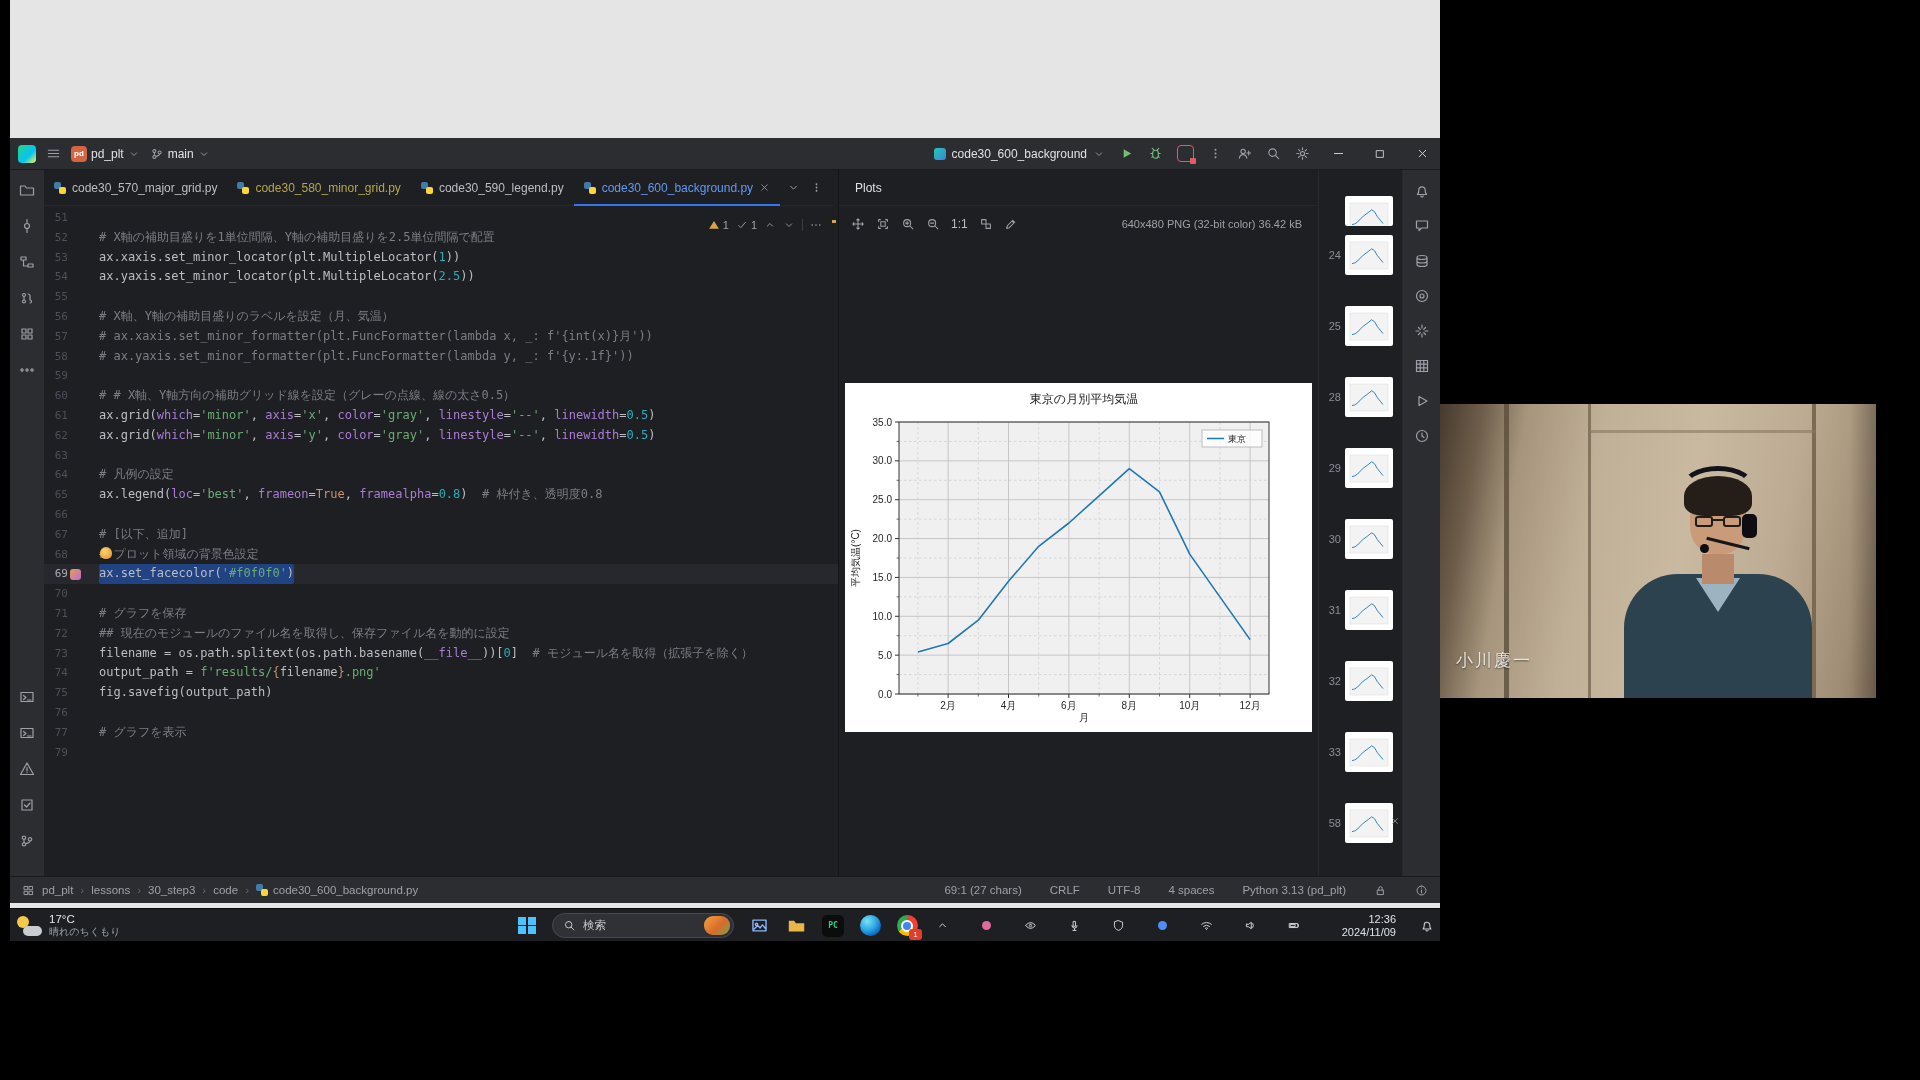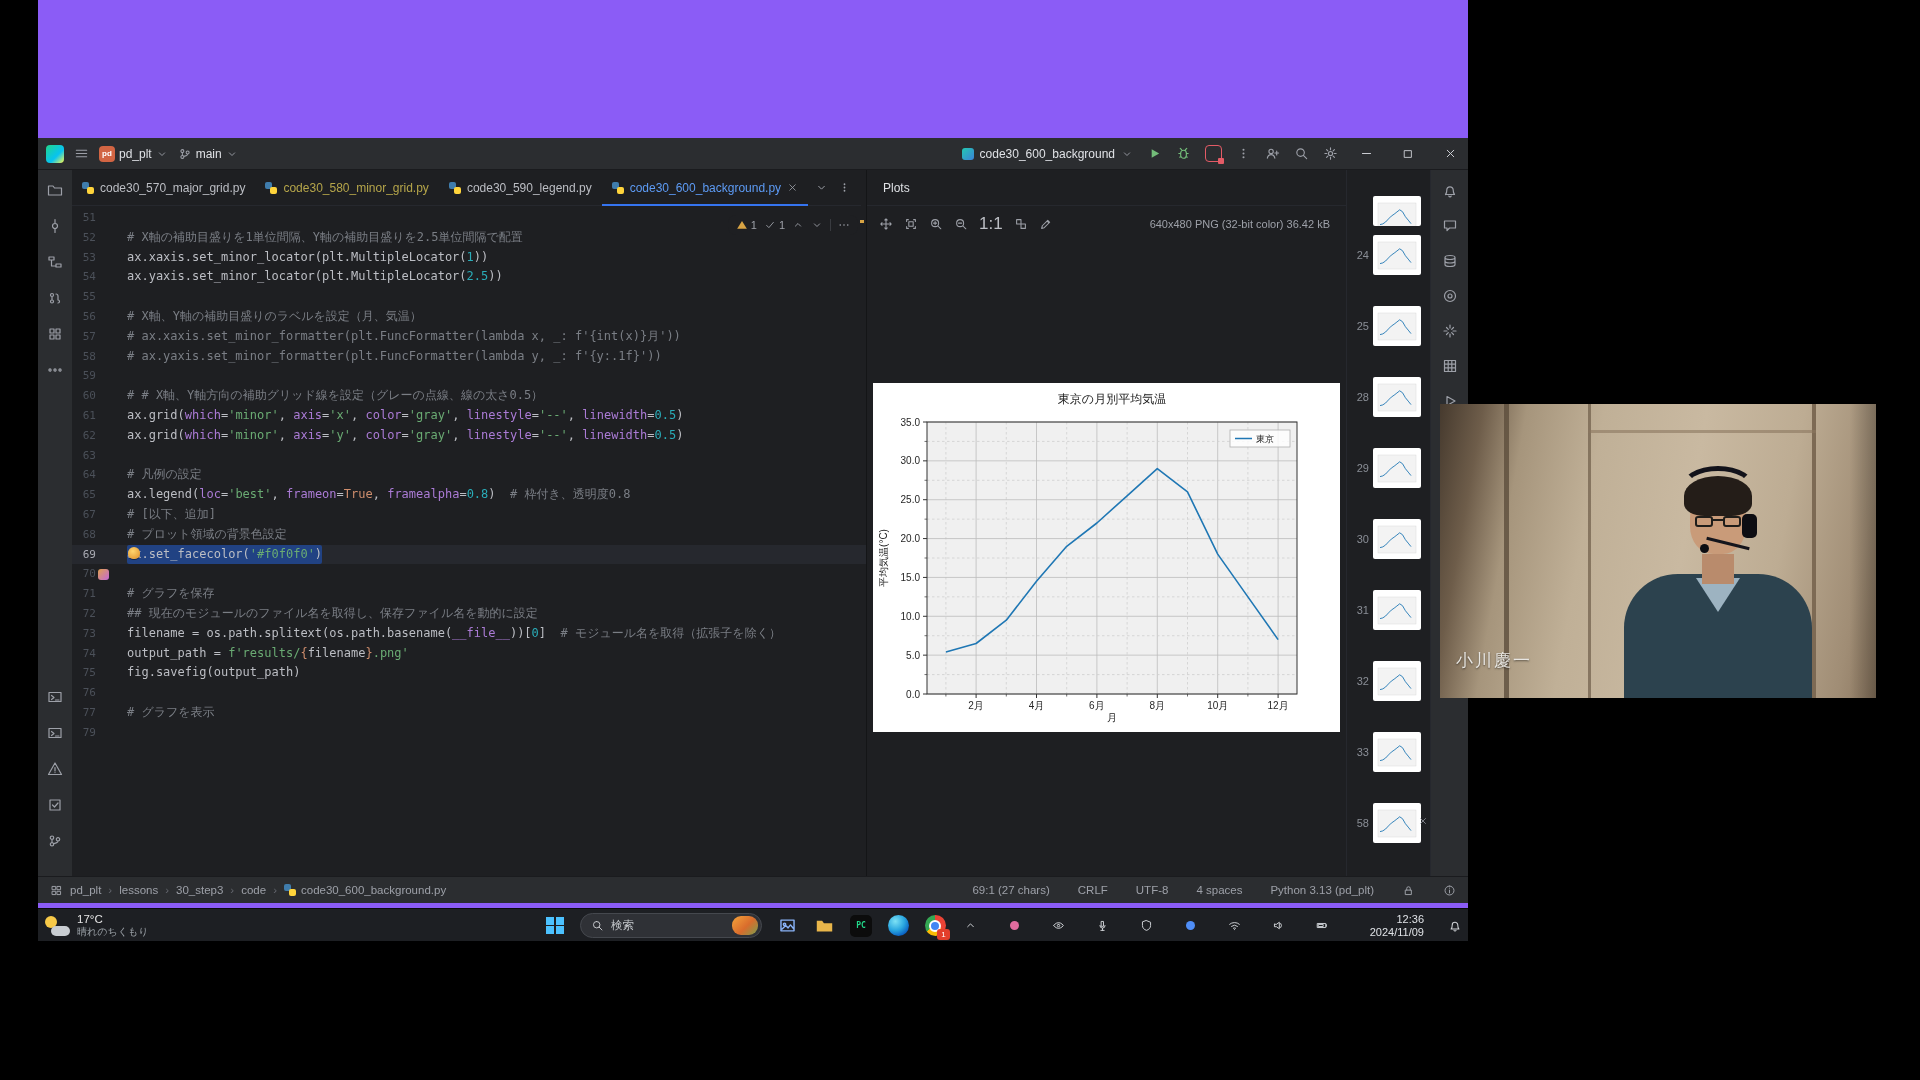--- a/index.html
+++ b/index.html
@@ -1,18 +1,18 @@
 <!DOCTYPE html>
 <html><head>
 <meta charset="utf-8">
 <style>
   html,body{margin:0;padding:0;background:#000;width:1920px;height:1080px;overflow:hidden;}
   .stage{position:relative;width:1920px;height:1080px;background:#000;overflow:hidden;
          font-family:"Liberation Sans","DejaVu Sans",sans-serif;}
-  .screen{position:absolute;left:10px;top:0;width:1430px;height:941px;background:#8b5cf6;margin-left:28px;}
+  .screen{position:absolute;left:10px;top:0;width:1430px;height:941px;background:#e5e5e5;}
 
   
   .ide{position:absolute;left:0;top:138px;width:1430px;height:765px;background:#1e1f22;color:#bcbec4;font-size:12px;}
   .titlebar{position:absolute;left:0;top:0;width:100%;height:32px;background:#2b2d30;display:flex;align-items:center;border-bottom:1px solid #1a1b1e;box-sizing:border-box;}
   .tb-left{display:flex;align-items:center;gap:10px;padding-left:8px;}
   .logo{width:18px;height:18px;border-radius:4px;background:linear-gradient(135deg,#21d789,#07c3f2 60%,#fcf84a);}
   .avatar{width:16px;height:16px;border-radius:4px;background:#d26543;color:#fff;font-size:8px;font-weight:bold;display:flex;align-items:center;justify-content:center;}
   .tb-text{color:#dfe1e5;font-size:12px;}
   .tb-group{display:flex;align-items:center;gap:4px;}
   .tb-right{margin-left:auto;display:flex;align-items:center;gap:14px;padding-right:4px;}
@@ -51,21 +51,21 @@
   .insp-item{display:flex;align-items:center;gap:3px;}
   .insp-sep{width:1px;height:12px;background:#393b40;}
   .scroll-stripe{position:absolute;right:0;top:0;width:8px;height:100%;}
   .stripe-mark{position:absolute;right:2px;top:14px;width:4px;height:3px;background:#d8a444;}
   .splitter{position:absolute;left:828px;top:32px;width:1px;height:706px;background:#141517;}
 
   .plots{position:absolute;left:829px;top:32px;width:479px;height:706px;background:#1e1f22;}
   .plots-header{height:36px;display:flex;align-items:center;padding-left:16px;color:#dfe1e5;border-bottom:1px solid #26282e;box-sizing:border-box;}
   .plots-toolbar{height:28px;display:flex;align-items:center;gap:3px;padding:4px 8px 0;color:#9da0a8;}
   .plots-toolbar .strip-btn{width:22px;height:22px;margin:0;}
-  .zoomlabel{font-size:17px;color:#bcbec4;padding:0 4px;}
+  .zoomlabel{font-size:12px;color:#bcbec4;padding:0 4px;}
   .img-info{margin-left:auto;font-size:11px;color:#9da0a8;padding-right:8px;}
   .figure{position:absolute;left:6px;top:213px;width:467px;height:349px;background:#ffffff;}
 
   .thumbs{position:absolute;left:1308px;top:32px;width:84px;height:706px;background:#1e1f22;border-left:1px solid #26282e;overflow:hidden;padding-top:36px;box-sizing:border-box;}
   .thumb-row{position:relative;display:flex;align-items:flex-start;height:40px;margin:0 0 31px 0;}
   .thumb-label{width:22px;text-align:right;color:#8a8e96;font-size:11px;margin-right:4px;line-height:40px;}
   .thumb-box{width:48px;height:40px;background:#fff;border-radius:2px;overflow:hidden;}
   .thumb-close{position:absolute;right:2px;top:13px;display:flex;}
 
   .statusbar{position:absolute;left:0;top:738px;width:100%;height:27px;background:#2b2d30;display:flex;align-items:center;padding:0 12px;box-sizing:border-box;font-size:11.5px;color:#9da0a8;border-top:1px solid #1a1b1e;}
@@ -319,20 +319,21 @@
             <div class="code-row"><span class="lnum">56</span><span class="ltext"><span style="color: rgb(122, 126, 133);"># X軸、Y軸の補助目盛りのラベルを設定（月、気温）</span></span></div>
             <div class="code-row"><span class="lnum">57</span><span class="ltext"><span style="color: rgb(122, 126, 133);"># ax.xaxis.set_minor_formatter(plt.FuncFormatter(lambda x, _: f'{int(x)}月'))</span></span></div>
             <div class="code-row"><span class="lnum">58</span><span class="ltext"><span style="color: rgb(122, 126, 133);"># ax.yaxis.set_minor_formatter(plt.FuncFormatter(lambda y, _: f'{y:.1f}'))</span></span></div>
             <div class="code-row"><span class="lnum">59</span><span class="ltext"></span></div>
             <div class="code-row"><span class="lnum">60</span><span class="ltext"><span style="color: rgb(122, 126, 133);"># # X軸、Y軸方向の補助グリッド線を設定（グレーの点線、線の太さ0.5）</span></span></div>
             <div class="code-row"><span class="lnum">61</span><span class="ltext"><span style="color: rgb(188, 190, 196);">ax.grid(</span><span style="color: rgb(171, 123, 214);">which</span><span style="color: rgb(188, 190, 196);">=</span><span style="color: rgb(106, 171, 115);">'minor'</span><span style="color: rgb(188, 190, 196);">, </span><span style="color: rgb(171, 123, 214);">axis</span><span style="color: rgb(188, 190, 196);">=</span><span style="color: rgb(106, 171, 115);">'x'</span><span style="color: rgb(188, 190, 196);">, </span><span style="color: rgb(171, 123, 214);">color</span><span style="color: rgb(188, 190, 196);">=</span><span style="color: rgb(106, 171, 115);">'gray'</span><span style="color: rgb(188, 190, 196);">, </span><span style="color: rgb(171, 123, 214);">linestyle</span><span style="color: rgb(188, 190, 196);">=</span><span style="color: rgb(106, 171, 115);">'--'</span><span style="color: rgb(188, 190, 196);">, </span><span style="color: rgb(171, 123, 214);">linewidth</span><span style="color: rgb(188, 190, 196);">=</span><span style="color: rgb(42, 172, 184);">0.5</span><span style="color: rgb(188, 190, 196);">)</span></span></div>
             <div class="code-row"><span class="lnum">62</span><span class="ltext"><span style="color: rgb(188, 190, 196);">ax.grid(</span><span style="color: rgb(171, 123, 214);">which</span><span style="color: rgb(188, 190, 196);">=</span><span style="color: rgb(106, 171, 115);">'minor'</span><span style="color: rgb(188, 190, 196);">, </span><span style="color: rgb(171, 123, 214);">axis</span><span style="color: rgb(188, 190, 196);">=</span><span style="color: rgb(106, 171, 115);">'y'</span><span style="color: rgb(188, 190, 196);">, </span><span style="color: rgb(171, 123, 214);">color</span><span style="color: rgb(188, 190, 196);">=</span><span style="color: rgb(106, 171, 115);">'gray'</span><span style="color: rgb(188, 190, 196);">, </span><span style="color: rgb(171, 123, 214);">linestyle</span><span style="color: rgb(188, 190, 196);">=</span><span style="color: rgb(106, 171, 115);">'--'</span><span style="color: rgb(188, 190, 196);">, </span><span style="color: rgb(171, 123, 214);">linewidth</span><span style="color: rgb(188, 190, 196);">=</span><span style="color: rgb(42, 172, 184);">0.5</span><span style="color: rgb(188, 190, 196);">)</span></span></div>
             <div class="code-row"><span class="lnum">63</span><span class="ltext"></span></div>
             <div class="code-row"><span class="lnum">64</span><span class="ltext"><span style="color: rgb(122, 126, 133);"># 凡例の設定</span></span></div>
             <div class="code-row"><span class="lnum">65</span><span class="ltext"><span style="color: rgb(188, 190, 196);">ax.legend(</span><span style="color: rgb(171, 123, 214);">loc</span><span style="color: rgb(188, 190, 196);">=</span><span style="color: rgb(106, 171, 115);">'best'</span><span style="color: rgb(188, 190, 196);">, </span><span style="color: rgb(171, 123, 214);">frameon</span><span style="color: rgb(188, 190, 196);">=</span><span style="color: rgb(207, 142, 109);">True</span><span style="color: rgb(188, 190, 196);">, </span><span style="color: rgb(171, 123, 214);">framealpha</span><span style="color: rgb(188, 190, 196);">=</span><span style="color: rgb(42, 172, 184);">0.8</span><span style="color: rgb(188, 190, 196);">)  </span><span style="color: rgb(122, 126, 133);"># 枠付き、透明度0.8</span></span></div>
+            <div class="code-row"><span class="lnum">66</span><span class="ltext"></span></div>
             <div class="code-row"><span class="lnum">67</span><span class="ltext"><span style="color: rgb(122, 126, 133);"># [以下、追加]</span></span></div>
             <div class="code-row"><span class="lnum">68</span><span class="ltext"><span style="color: rgb(122, 126, 133);"># プロット領域の背景色設定</span></span></div>
             <div class="code-row caret"><span class="lnum">69</span><span class="ltext sel"><span style="color: rgb(188, 190, 196);">ax.set_facecolor(</span><span style="color: rgb(106, 171, 115);">'#f0f0f0'</span><span style="color: rgb(188, 190, 196);">)</span></span></div>
             <div class="code-row"><span class="lnum">70</span><span class="ltext"></span></div>
             <div class="code-row"><span class="lnum">71</span><span class="ltext"><span style="color: rgb(122, 126, 133);"># グラフを保存</span></span></div>
             <div class="code-row"><span class="lnum">72</span><span class="ltext"><span style="color: rgb(122, 126, 133);">## 現在のモジュールのファイル名を取得し、保存ファイル名を動的に設定</span></span></div>
             <div class="code-row"><span class="lnum">73</span><span class="ltext"><span style="color: rgb(188, 190, 196);">filename = os.path.splitext(os.path.basename(</span><span style="color: rgb(171, 123, 214);">__file__</span><span style="color: rgb(188, 190, 196);">))[</span><span style="color: rgb(42, 172, 184);">0</span><span style="color: rgb(188, 190, 196);">]  </span><span style="color: rgb(122, 126, 133);"># モジュール名を取得（拡張子を除く）</span></span></div>
             <div class="code-row"><span class="lnum">74</span><span class="ltext"><span style="color: rgb(188, 190, 196);">output_path = </span><span style="color: rgb(106, 171, 115);">f'results/</span><span style="color: rgb(207, 142, 109);">{</span><span style="color: rgb(188, 190, 196);">filename</span><span style="color: rgb(207, 142, 109);">}</span><span style="color: rgb(106, 171, 115);">.png'</span></span></div>
             <div class="code-row"><span class="lnum">75</span><span class="ltext"><span style="color: rgb(188, 190, 196);">fig.savefig(output_path)</span></span></div>
             <div class="code-row"><span class="lnum">76</span><span class="ltext"></span></div>

